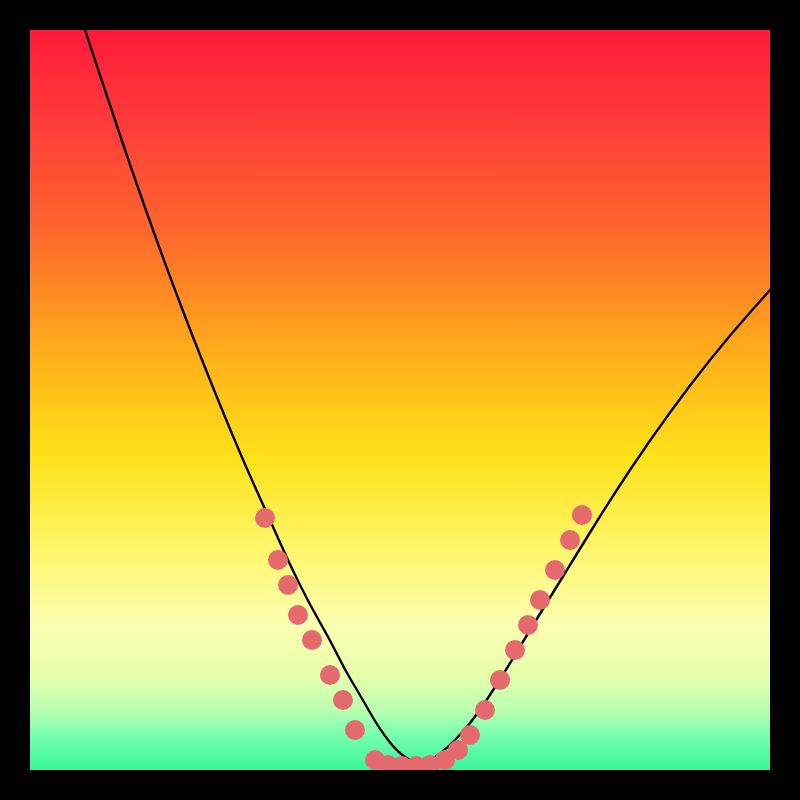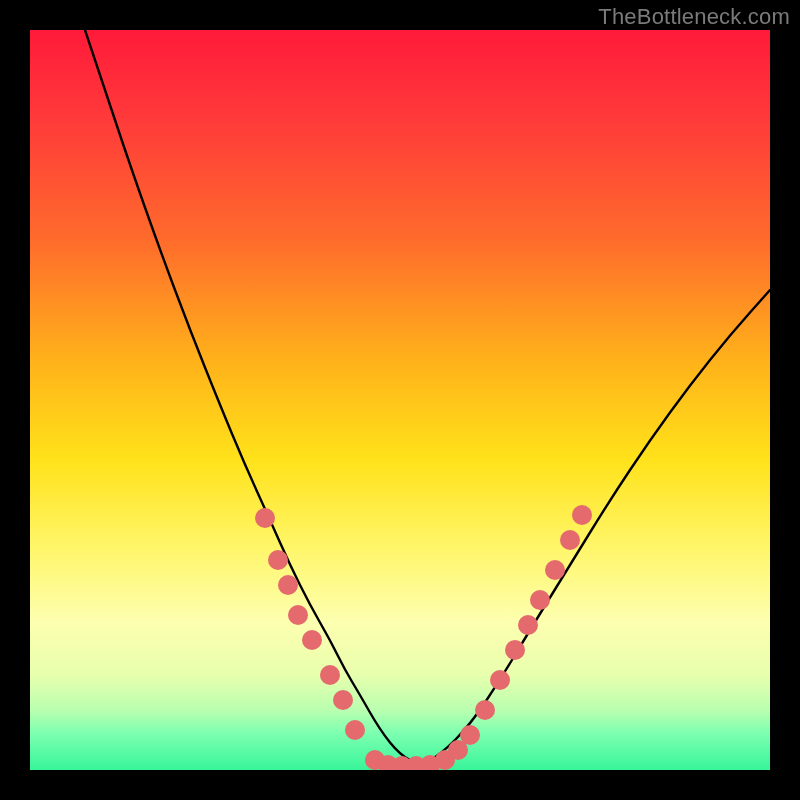--- a/index.html
+++ b/index.html
@@ -49,21 +49,20 @@
     position: absolute;
     left: 0; top: 0;
     width: 740px;
     height: 740px;
   }
 </style>
 </head>
 <body>
 
 <div class="stage">
-  <div class="watermark">TheBottleneck.com</div>
   <div class="plot">
     <svg class="curve" viewBox="0 0 740 740">
       <path id="curve-path" fill="none" stroke="#000" stroke-width="2.4" stroke-linecap="round" d="M 55 0 Q 75 60 87.5 97.5 Q 100 135 115 177.5 Q 130 220 145 260 Q 160 300 175 337.5 Q 190 375 202.5 405 Q 215 435 227.5 462.5 Q 240 490 250 512.5 Q 260 535 270 555 Q 280 575 290 592.5 Q 300 610 307.5 625 Q 315 640 322.5 652.5 Q 330 665 340 682.5 Q 350 700 360 712.5 Q 370 725 380 730 Q 390 735 400 730 Q 410 725 425 710 Q 440 695 455 672.5 Q 470 650 485 625 Q 500 600 520 567.5 Q 540 535 560 502.5 Q 580 470 600 440 Q 620 410 640 382.5 Q 660 355 680 330 Q 700 305 720 282.5 T 740 260"></path>
       <g id="marker-group">
           <circle cx="235" cy="488" r="10" fill="#e46a6d"></circle>
           <circle cx="248" cy="530" r="10" fill="#e46a6d"></circle>
           <circle cx="258" cy="555" r="10" fill="#e46a6d"></circle>
           <circle cx="268" cy="585" r="10" fill="#e46a6d"></circle>
           <circle cx="282" cy="610" r="10" fill="#e46a6d"></circle>
           <circle cx="300" cy="645" r="10" fill="#e46a6d"></circle>

